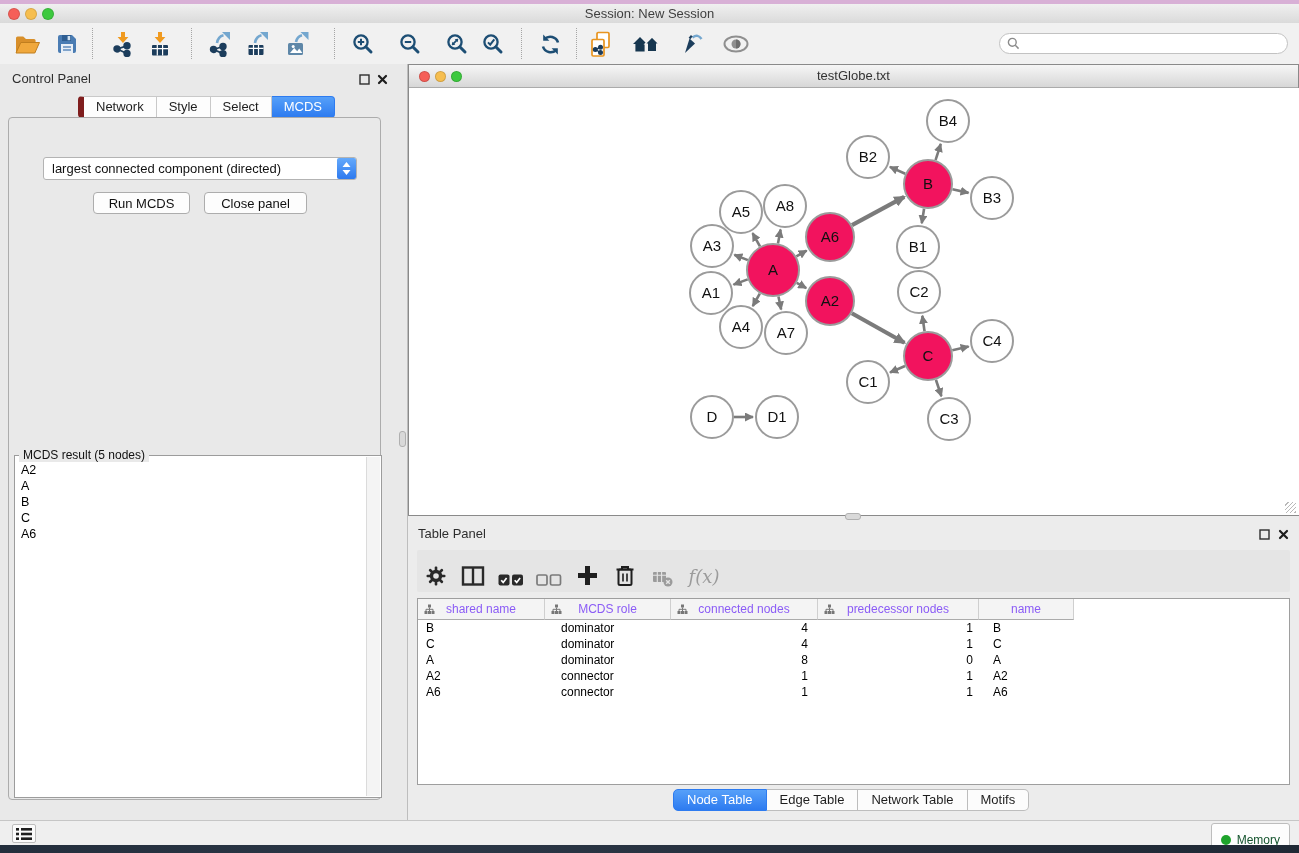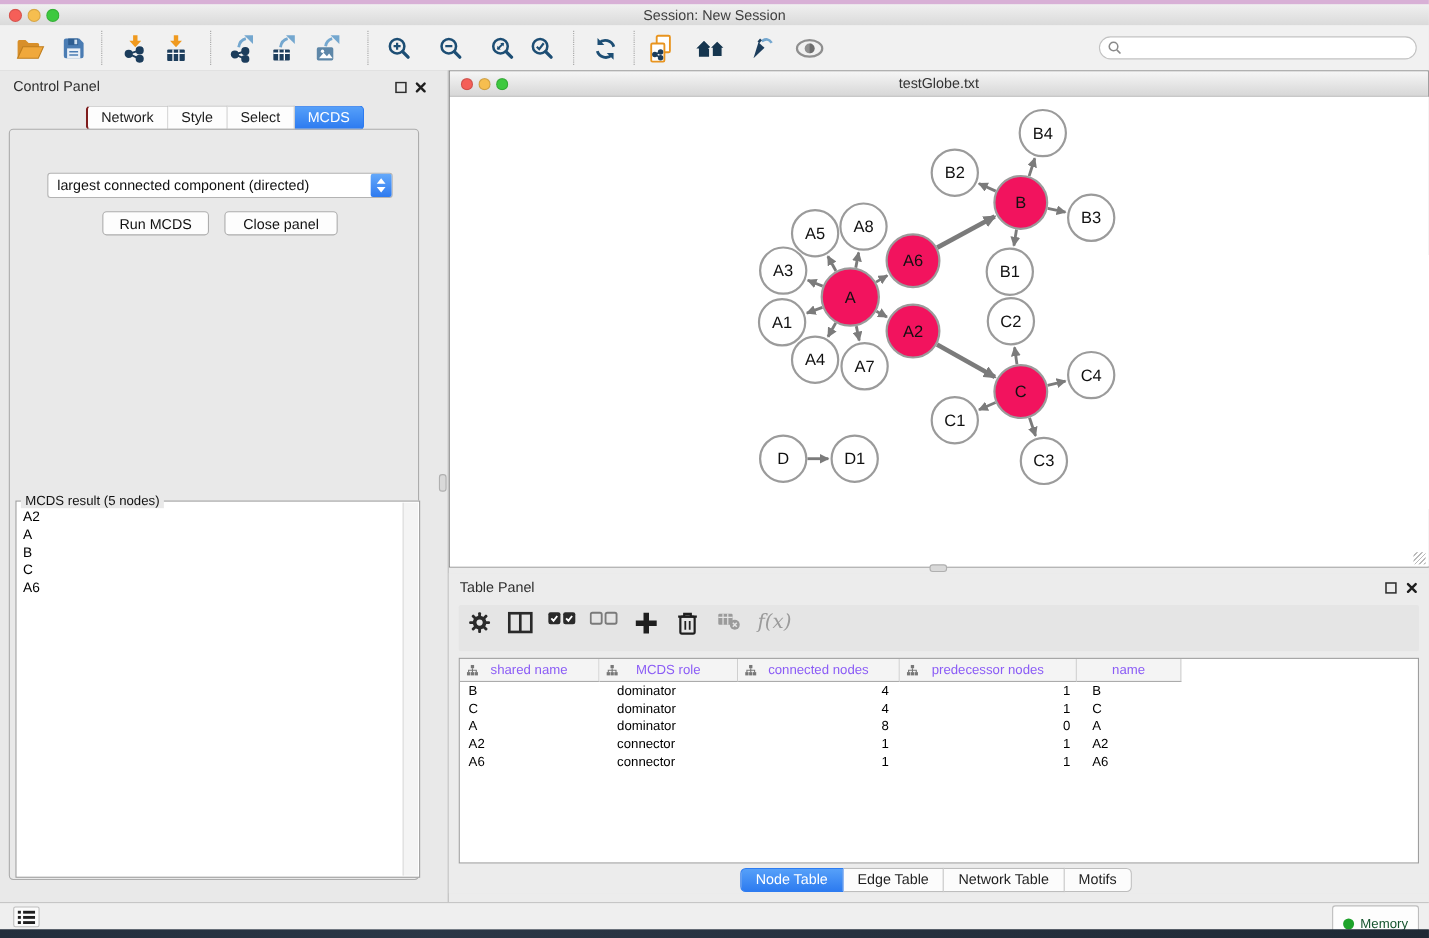--- a/index.html
+++ b/index.html
@@ -18,21 +18,21 @@
   .tsep{position:absolute;top:5px;height:31px;width:0;border-left:1px dotted #A5A5A5}
   #search{position:absolute;left:999px;top:10px;width:289px;height:21px;border:1px solid #C2C2C2;border-radius:11px;
           background:#fff;display:flex;align-items:center;box-sizing:border-box;padding-left:7px}
   #search input{border:none;outline:none;flex:1;height:17px;font-size:12px;background:transparent;margin-left:4px}
   
   #control-panel{position:absolute;left:0;top:64px;width:408px;height:756px;background:#E9E9E9;border-right:1px solid #BDBDBD;box-sizing:border-box}
   #cp-title{position:absolute;left:12px;top:7px;font-size:13px;color:#2E2E2E}
   .winbtn{position:absolute;width:14px;height:14px;display:flex;align-items:center;justify-content:center;background:none;border:none;padding:0}
   #cp-tabs{position:absolute;left:78px;top:32px;display:flex}
   .cp-tab{height:20px;line-height:20px;padding:0 12px;font-size:13px;background:#FDFDFD;border:1px solid #C9C9C9;border-left:none;color:#1E1E1E}
-  .cp-tab:first-child{border-left:2px solid #7f1d1d;border-radius:4px 0 0 4px}
+  .cp-tab:first-child{border-left:6px solid #7f1d1d;border-radius:4px 0 0 4px}
   .cp-tab:last-child{border-radius:0 4px 4px 0}
   .cp-tab.active{background:linear-gradient(#56A0F9,#2D7BF0);color:#fff;border-color:#2D7BF0}
   #cp-box{position:absolute;left:8px;top:53px;width:373px;height:683px;border:1px solid #ACACAC;border-radius:4px;box-sizing:border-box}
   #opt-label{position:absolute;left:0;top:14px;width:100%;text-align:center;font-size:13px;color:#111}
   #cp-select{position:absolute;left:34px;top:39px;width:314px;height:23px;background:#fff;border:1px solid #B3B3B3;border-radius:3px;
              box-sizing:border-box;display:flex;align-items:center}
   #cp-select .val{flex:1;font-size:13px;padding-left:8px;color:#111;white-space:nowrap}
   #cp-select .stepper{width:19px;height:21px;border-radius:2px 2px 2px 2px;background:linear-gradient(#64A9FB,#2E7AEF);
              display:flex;align-items:center;justify-content:center;margin-right:0px}
   .cpbtn{position:absolute;top:74px;height:22px;background:#FDFDFD;border:1px solid #ADADAD;border-radius:4px;font-size:13px;
@@ -52,21 +52,21 @@
   #graph{position:absolute;left:0;top:0}
   #corner-grip{position:absolute;right:2px;bottom:2px;width:11px;height:11px;
       background:repeating-linear-gradient(135deg,transparent 0 2px,#B9B9B9 2px 3px)}
   .grip{position:absolute;background:#D9D9D9;border:1px solid #B0B0B0;border-radius:3px;box-sizing:border-box}
   #vgrip{left:399px;top:431px;width:7px;height:16px}
   #hgrip{left:845px;top:513px;width:16px;height:7px}
   
   #table-panel{position:absolute;left:408px;top:521px;width:891px;height:291px;background:#ECECEC}
   #tp-title{position:absolute;left:10px;top:5px;font-size:13px;color:#2E2E2E}
   #tp-toolbar{position:absolute;left:9px;top:29px;width:873px;height:42px;background:#E5E5E5;border-radius:2px}
-  .tpbtn{position:absolute;top:5px;width:32px;height:32px;display:flex;align-items:flex-start;justify-content:center;background:none;border:none;padding:0}
+  .tpbtn{position:absolute;top:5px;width:32px;height:32px;display:flex;align-items:flex-end;justify-content:center;background:none;border:none;padding:0}
   .fx{font-family:"DejaVu Serif",serif;font-style:italic;font-size:18px;color:#9B9B9B}
   #tbl{position:absolute;left:9px;top:77px;width:873px;height:187px;background:#fff;border:1px solid #9E9E9E;box-sizing:border-box;overflow:hidden}
   #tbl-head{display:flex;height:21px}
   .th{position:relative;background:#F4F4F4;border-right:1px solid #CFCFCF;border-bottom:1px solid #ABABAB;box-sizing:border-box;
       display:flex;align-items:center;justify-content:center;font-size:12px;color:#8b5cf6}
   .th .hicon{position:absolute;left:6px;top:5px}
   .tr{display:flex;height:16px}
   .td{box-sizing:border-box;font-size:12px;color:#000;line-height:16px;white-space:nowrap;overflow:hidden}
   .c0{width:127px}.c1{width:126px}.c2{width:147px}.c3{width:161px}.c4{width:95px}
   .td.c0{padding-left:8px}.td.c1{padding-left:16px}.td.c2{text-align:right;padding-right:10px}

